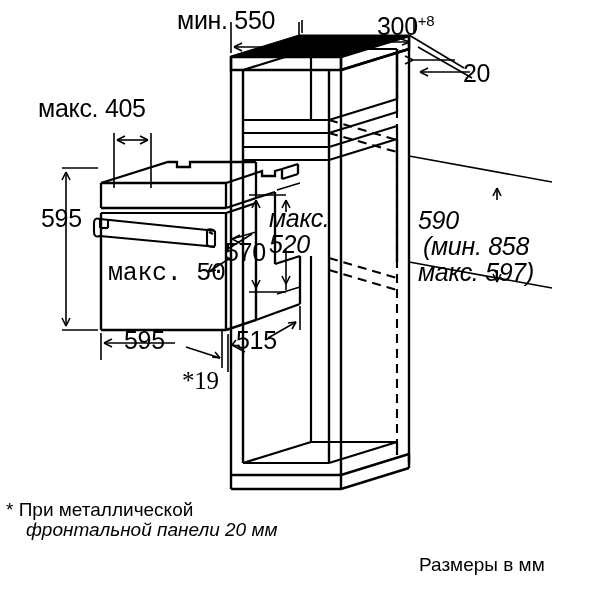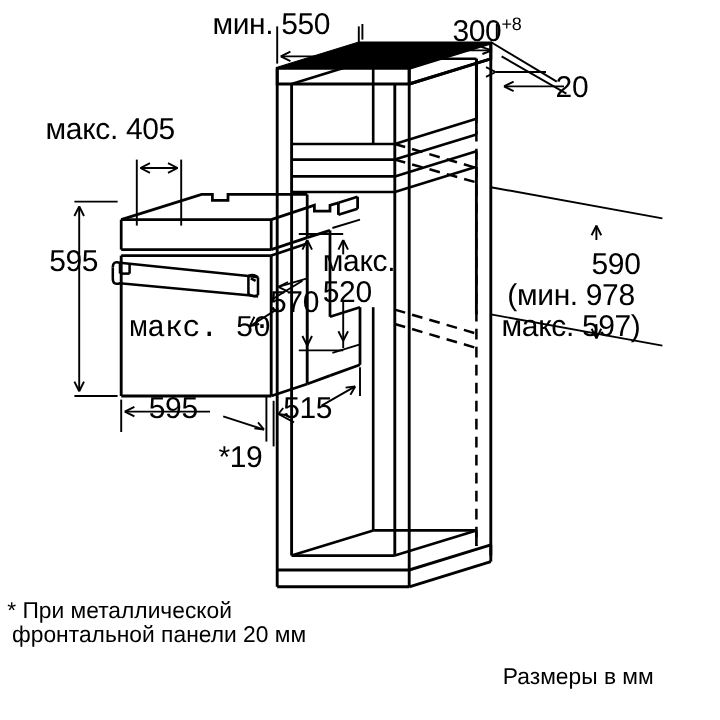--- a/index.html
+++ b/index.html
@@ -35,21 +35,21 @@
     letter-spacing: -0.3px;
   }
   .note {
     font-size: 19px;
   }
   .sup {
     font-size: 15px;
     vertical-align: super;
     letter-spacing: -0.2px;
   }
-  .blk { display:block; }
+  .blk { display:block;font-style:italic; }
 </style>
 </head>
 <body>
 
 <div id="stage">
 
   <svg class="drawing" viewBox="0 0 600 600">
     <g fill="none" stroke="#000" stroke-linecap="butt" stroke-linejoin="miter">
 
       <g stroke-width="2.4">
@@ -309,29 +309,29 @@
 
   <div class="lbl dim" style="left:269px; top:205px;">
       <span class="blk">макс.</span>
       <span class="blk">520</span>
     </div>
 
   <div class="lbl dim" style="left:124px; top:327px;">595</div>
 
   <div class="lbl dim" style="left:236px; top:327px;">515</div>
 
-  <div class="lbl dim" style="left:182px; top:368px;">*19</div>
+  <div class="lbl dim" style="left:182px; top:368px;font-family:Liberation Serif, serif;">*19</div>
 
   <div class="lbl dim" style="left:418px; top:207px; text-align:center;">
-    <span class="blk" style="text-align:right;">590</span>
-    <span class="blk">(мин. 978</span>
+    <span class="blk" style="text-align:left;">590</span>
+    <span class="blk">(мин. 858</span>
     <span class="blk">макс. 597)</span>
   </div>
 
   <div class="lbl note" style="left:6px; top:500px;">
     <span>*</span>
     <span>При металлической</span>
-    <span class="blk" style="margin-left:4px;">фронтальной панели 20 мм</span>
+    <span class="blk" style="margin-left:20px;">фронтальной панели 20 мм</span>
   </div>
 
   <div class="lbl note" style="left:419px; top:555px;">Размеры в мм</div>
 
 </div>
 
 </body></html>

